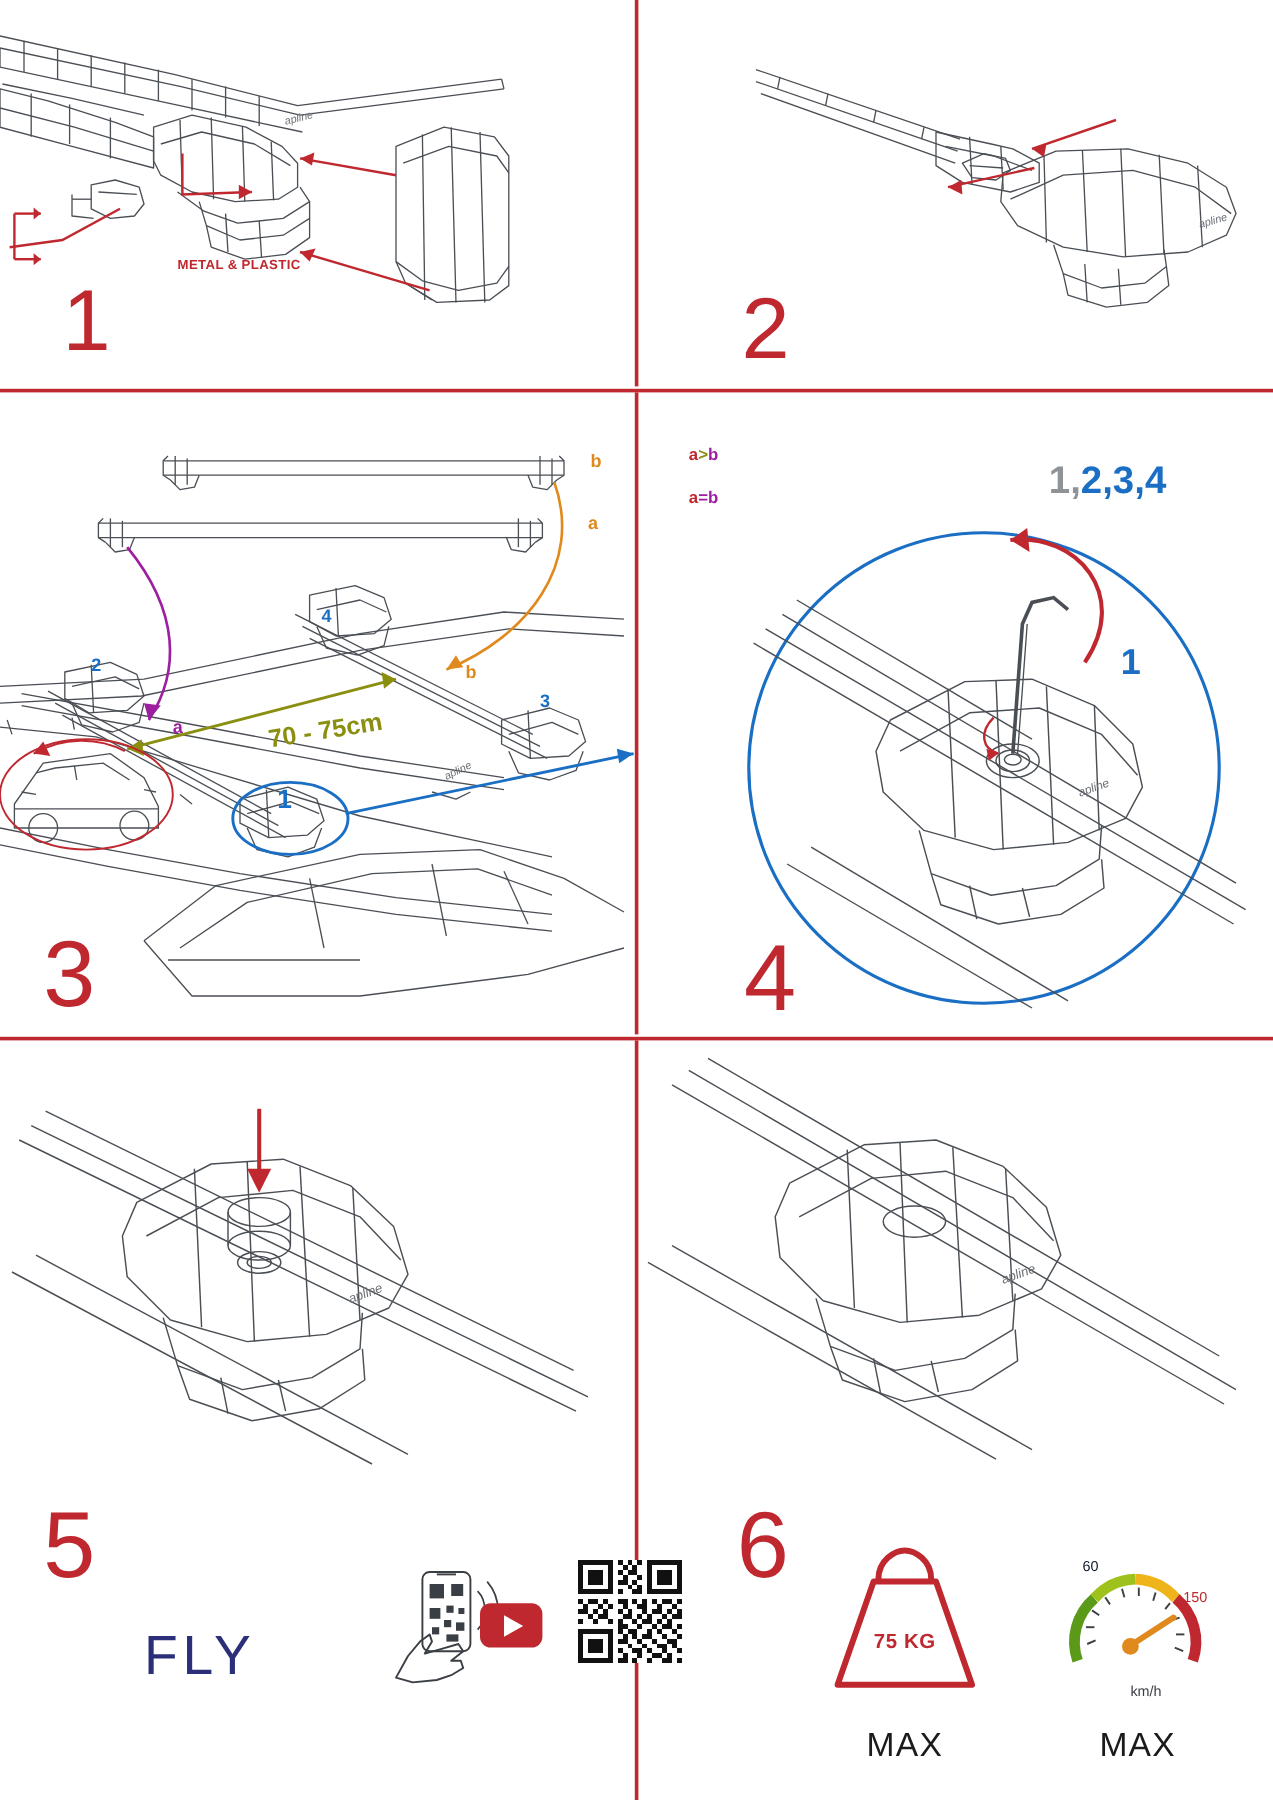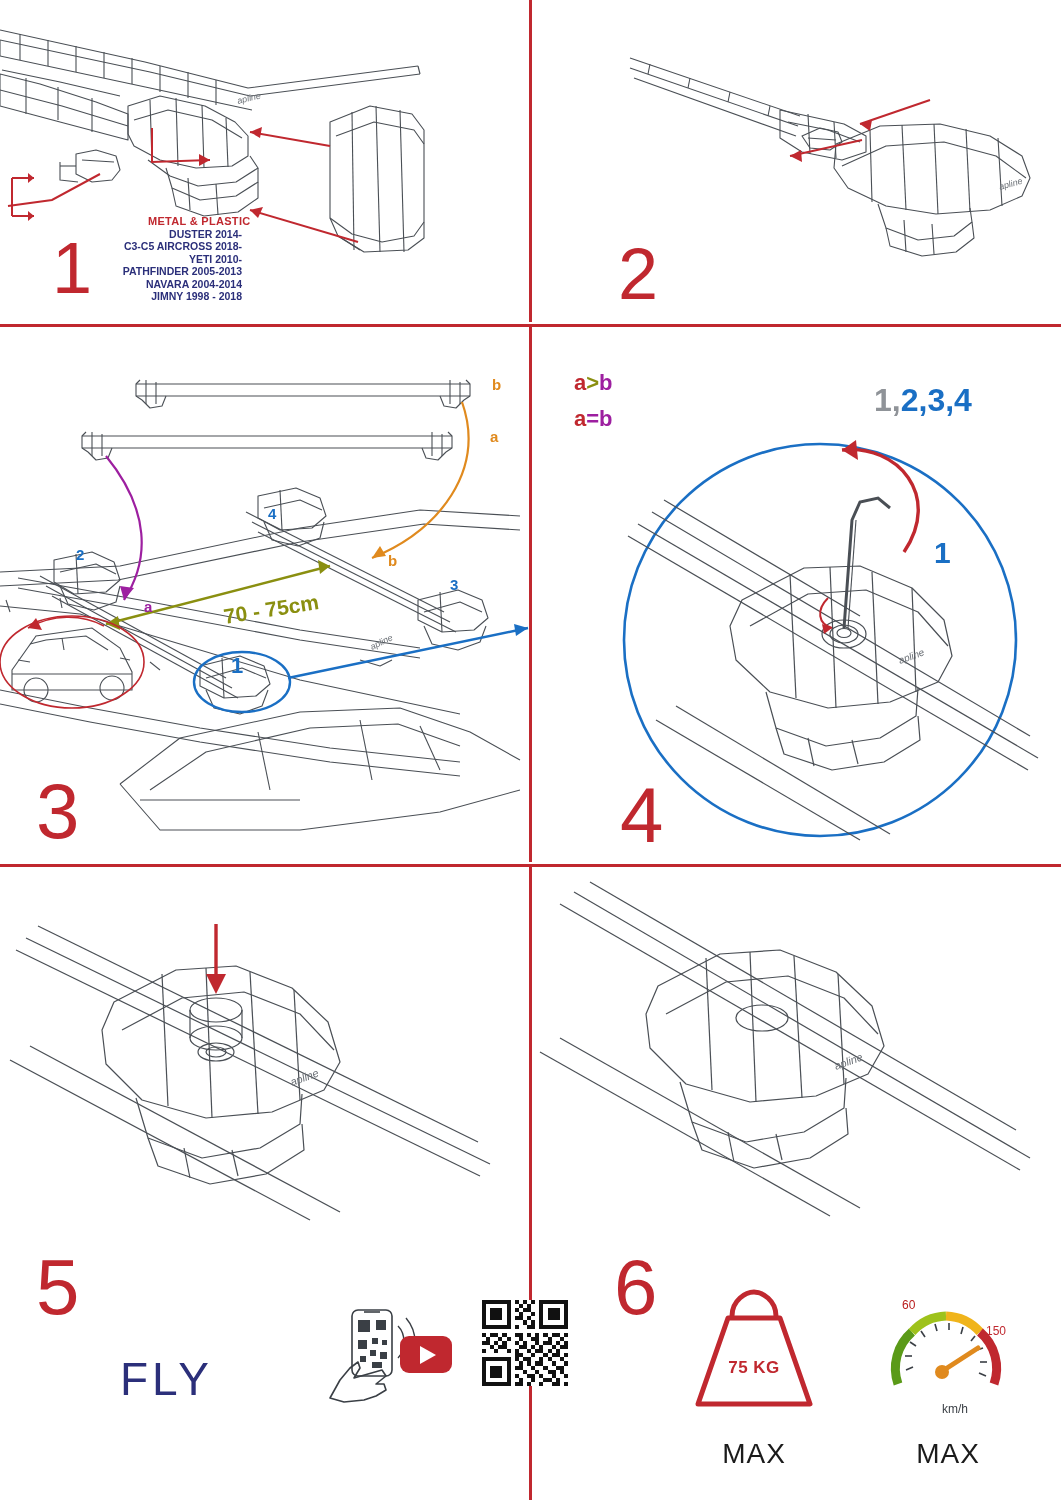--- a/index.html
+++ b/index.html
@@ -44,21 +44,21 @@
   }
   .veh-list {
     position:absolute;
     color:#2b2f7a;
     font-size:10.5px;
     font-weight:bold;
     line-height:1.18;
     text-align:right;
     white-space:nowrap;
   }
-  .ab-line { position:absolute; font-size:22px; font-weight:bold; letter-spacing:0; }
+  .ab-line { position:absolute; font-size:14px; font-weight:bold; letter-spacing:0; }
   .ab-a { color:#c0282f; }
   .ab-gt { color:#8a8f10; }
   .ab-b { color:#9d1fa0; }
   .ab-eq { color:#9d1fa0; }
 
   .lbl { position:absolute; font-size:15px; font-weight:bold; }
   .lbl-orange { color:#e08a1e; }
   .lbl-purple { color:#9d1fa0; }
   .lbl-blue  { color:#1a6fc4; }
 
@@ -119,21 +119,21 @@
     font-size:17px;
     font-weight:bold;
     letter-spacing:.5px;
   }
   .kmh {
     position:absolute;
     color:#3a3f45;
     font-size:12px;
   }
   .gauge-num { position:absolute; font-size:12px; }
-  .g-left { color:#b91c1c; }
+  .g-left { color:#0f172a; }
   .g-right { color:#c0282f; }
 
   
   .qr { position:absolute; }
 
   
   .yt {
     position:absolute;
     width:52px; height:37px;
     background:#c0282f;
@@ -227,28 +227,20 @@
         <polygon points="210,150 199,144 199,156"></polygon>
         <polygon points="34,168 28,163 28,173"></polygon>
         <polygon points="34,206 28,201 28,211"></polygon>
       </g>
 
       <text x="238" y="94" fill="#6b7076" font-size="9" font-style="italic" transform="rotate(-14 238 94)">apline</text>
     </svg>
   </div>
 
   <div class="metal-title" style="left:148px; top:215px;">METAL &amp; PLASTIC</div>
-  <div class="veh-list" style="left:0px; top:228px; width:242px;">
-    <div>DUSTER 2014-</div>
-    <div>C3-C5 AIRCROSS 2018-</div>
-    <div>YETI 2010-</div>
-    <div>PATHFINDER 2005-2013</div>
-    <div>NAVARA 2004-2014</div>
-    <div>JIMNY 1998 - 2018</div>
-  </div>
   <div class="stepnum big" style="left:52px; top:232px;">1</div>
 
   <div class="panel" style="left:630px; top:40px; width:420px; height:220px;">
     <svg width="420" height="220" viewBox="0 0 420 220">
       <g fill="none" stroke="#4a4f55" stroke-width="1.1" stroke-linejoin="round">
 
         <path d="M0 18 L170 76"></path>
         <path d="M0 28 L168 86"></path>
         <path d="M4 38 L166 96"></path>
         <path d="M20 24 L18 34"></path>

